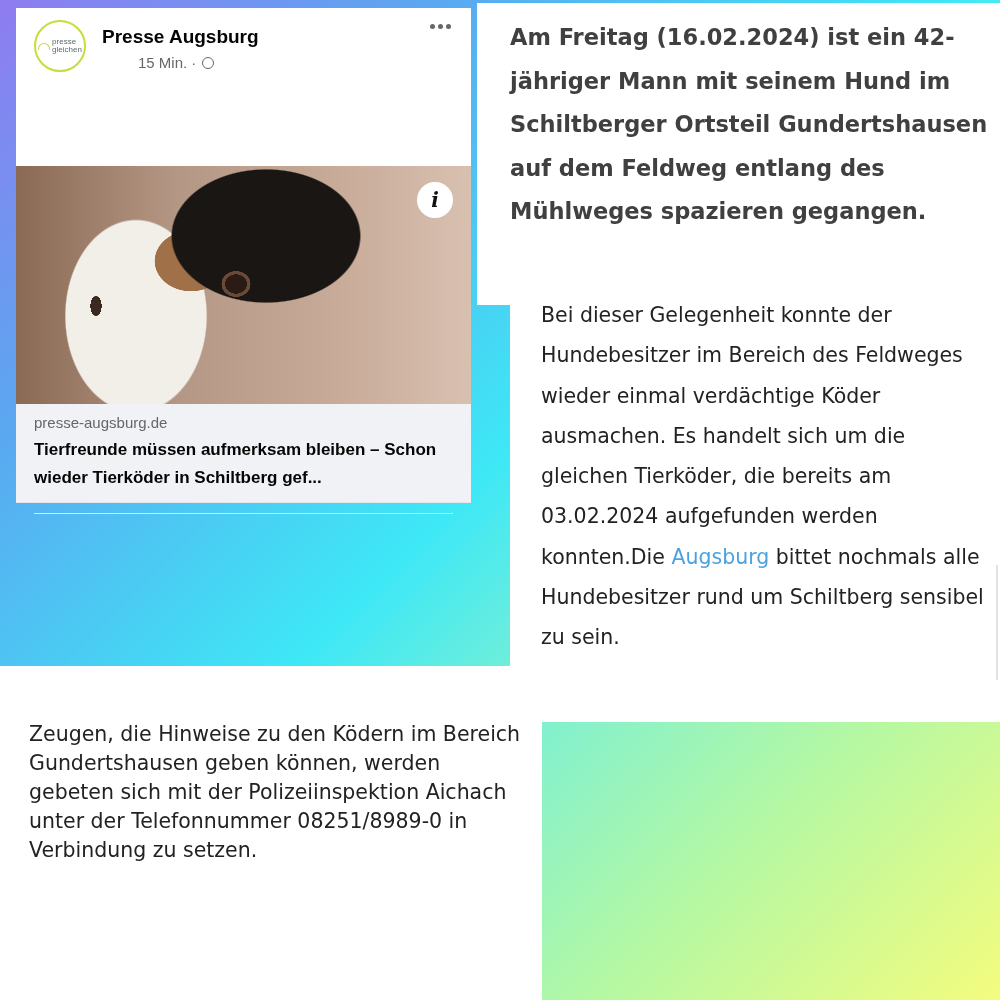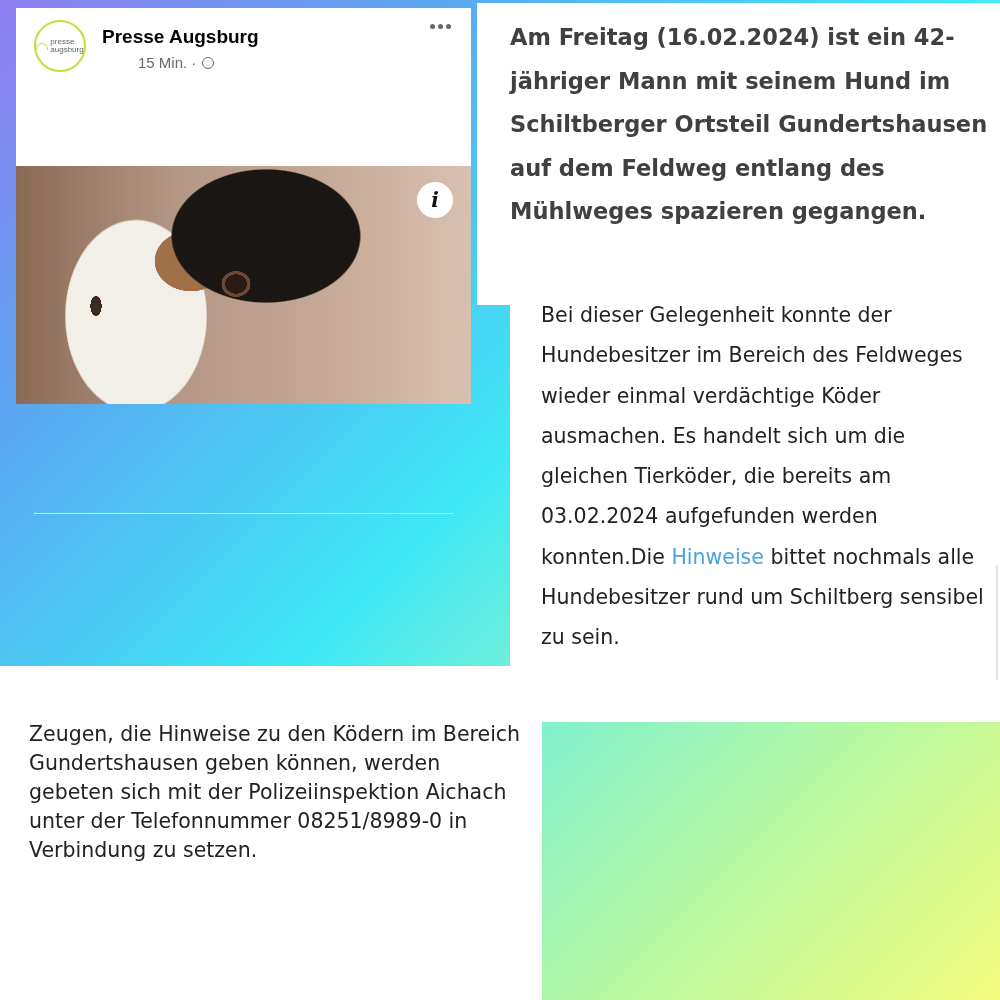--- a/index.html
+++ b/index.html
@@ -100,39 +100,43 @@
 <div class="bg-gradient"></div>
 <div class="white w-top-right"></div>
 <div class="white w-mid-right"></div>
 <div class="white w-bottom-left"></div>
 
 <div class="card">
   <div class="avatar">
     <div class="logo-mark"></div>
     <div class="logo-text">
       <div>presse</div>
-      <div>augsburg</div>
+      <div>gleichen</div>
     </div>
   </div>
   <div class="page-name">Presse Augsburg</div>
   <div class="meta">
     <span>15 Min.</span>
     <span>·</span>
     <span class="globe-icon"></span>
   </div>
   <div class="more-icon">
       <span></span>
       <span></span>
       <span></span>
     </div>
   <div class="photo">
     <div class="info-button">i</div>
   </div>
+  <div class="link-preview">
+    <div class="domain">presse-augsburg.de</div>
+    <div class="link-title">Tierfreunde müssen aufmerksam bleiben – Schon wieder Tierköder in Schiltberg gef...</div>
+  </div>
   <div class="card-bottom-line"></div>
 </div>
 
 <div class="lead">Am Freitag (16.02.2024) ist ein 42-jähriger Mann mit seinem Hund im Schiltberger Ortsteil Gundertshausen auf dem Feldweg entlang des Mühlweges spazieren gegangen.</div>
 
-<div class="para"><span>Bei dieser Gelegenheit konnte der Hundebesitzer im Bereich des Feldweges wieder einmal verdächtige Köder ausmachen. Es handelt sich um die gleichen Tierköder, die bereits am 03.02.2024 aufgefunden werden konnten.Die </span><span class="link">Hinweise</span><span> bittet nochmals alle Hundebesitzer rund um Schiltberg sensibel zu sein.</span></div>
+<div class="para"><span>Bei dieser Gelegenheit konnte der Hundebesitzer im Bereich des Feldweges wieder einmal verdächtige Köder ausmachen. Es handelt sich um die gleichen Tierköder, die bereits am 03.02.2024 aufgefunden werden konnten.Die </span><span class="link">Augsburg</span><span> bittet nochmals alle Hundebesitzer rund um Schiltberg sensibel zu sein.</span></div>
 
 <div class="scrollbar"></div>
 
 <div class="para2">Zeugen, die Hinweise zu den Ködern im Bereich Gundertshausen geben können, werden gebeten sich mit der Polizeiinspektion Aichach unter der Telefonnummer 08251/8989-0 in Verbindung zu setzen.</div>
 
 </body></html>

